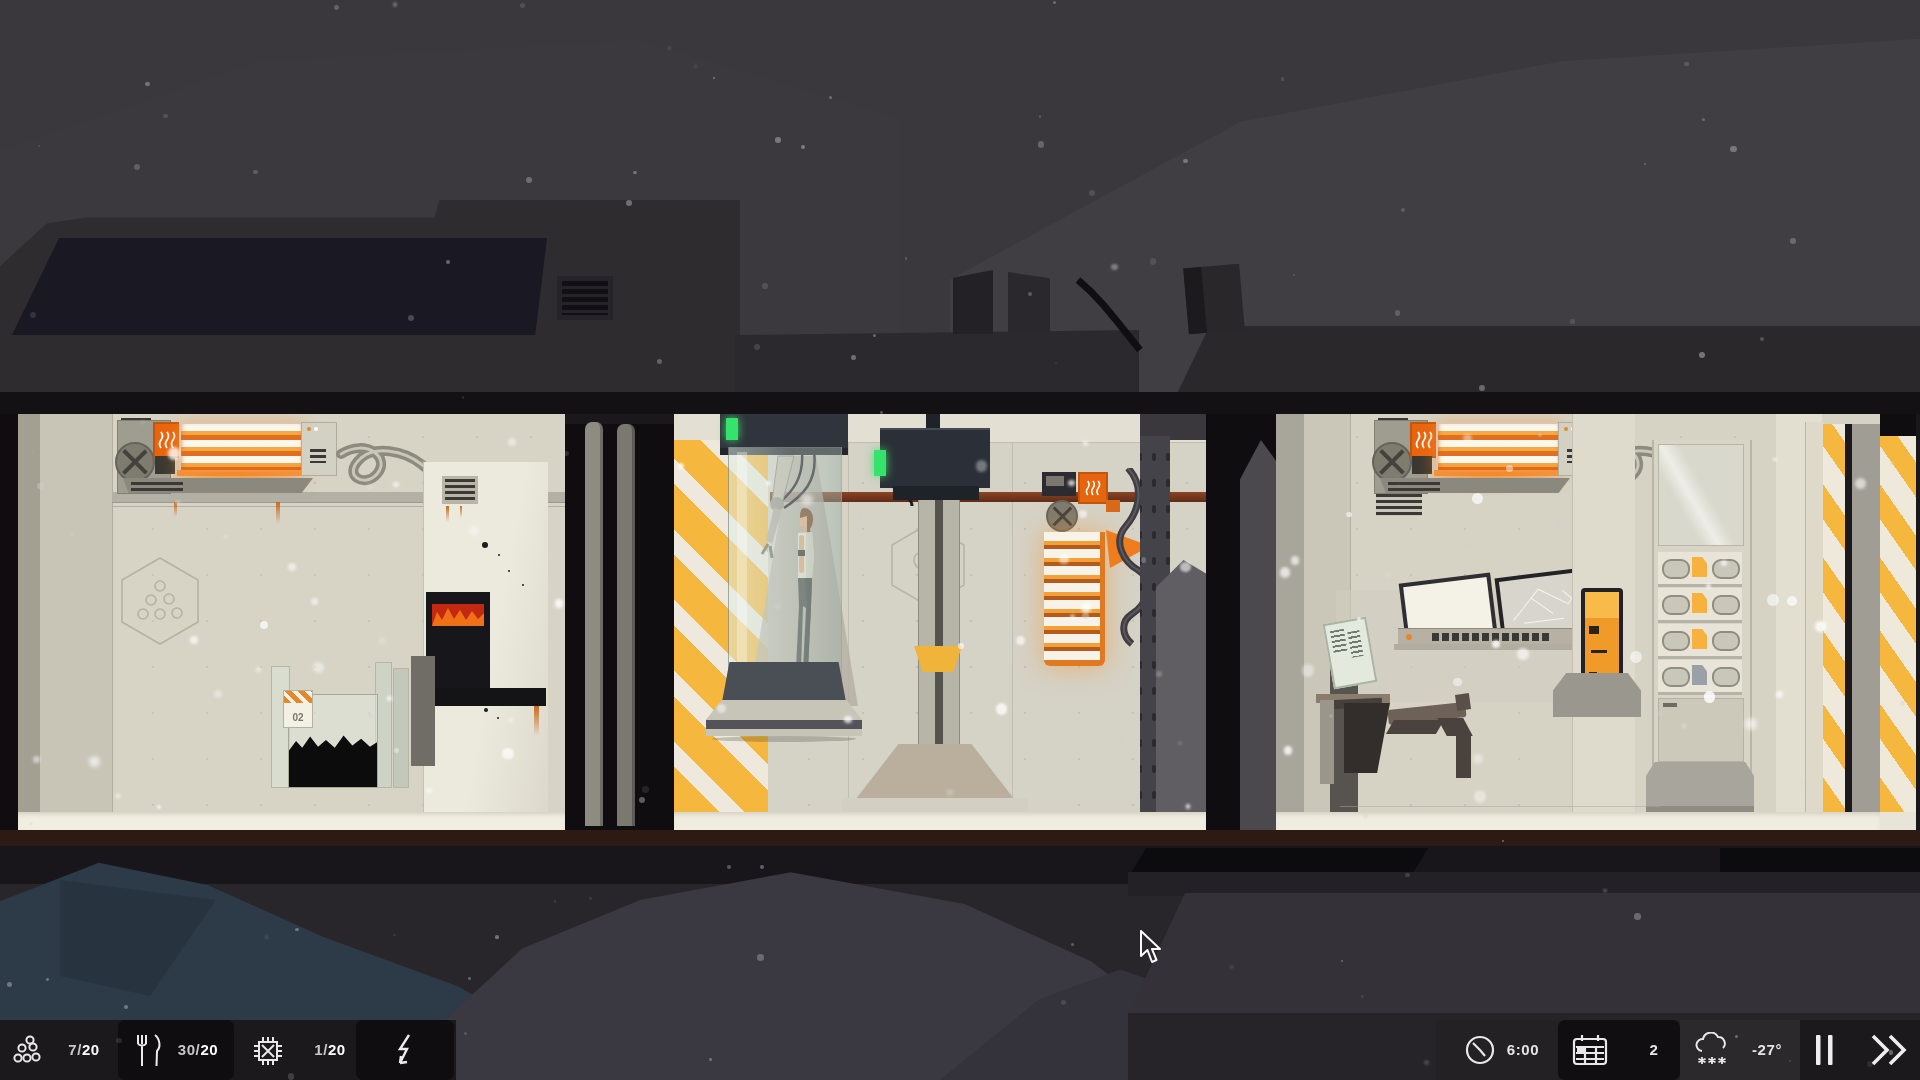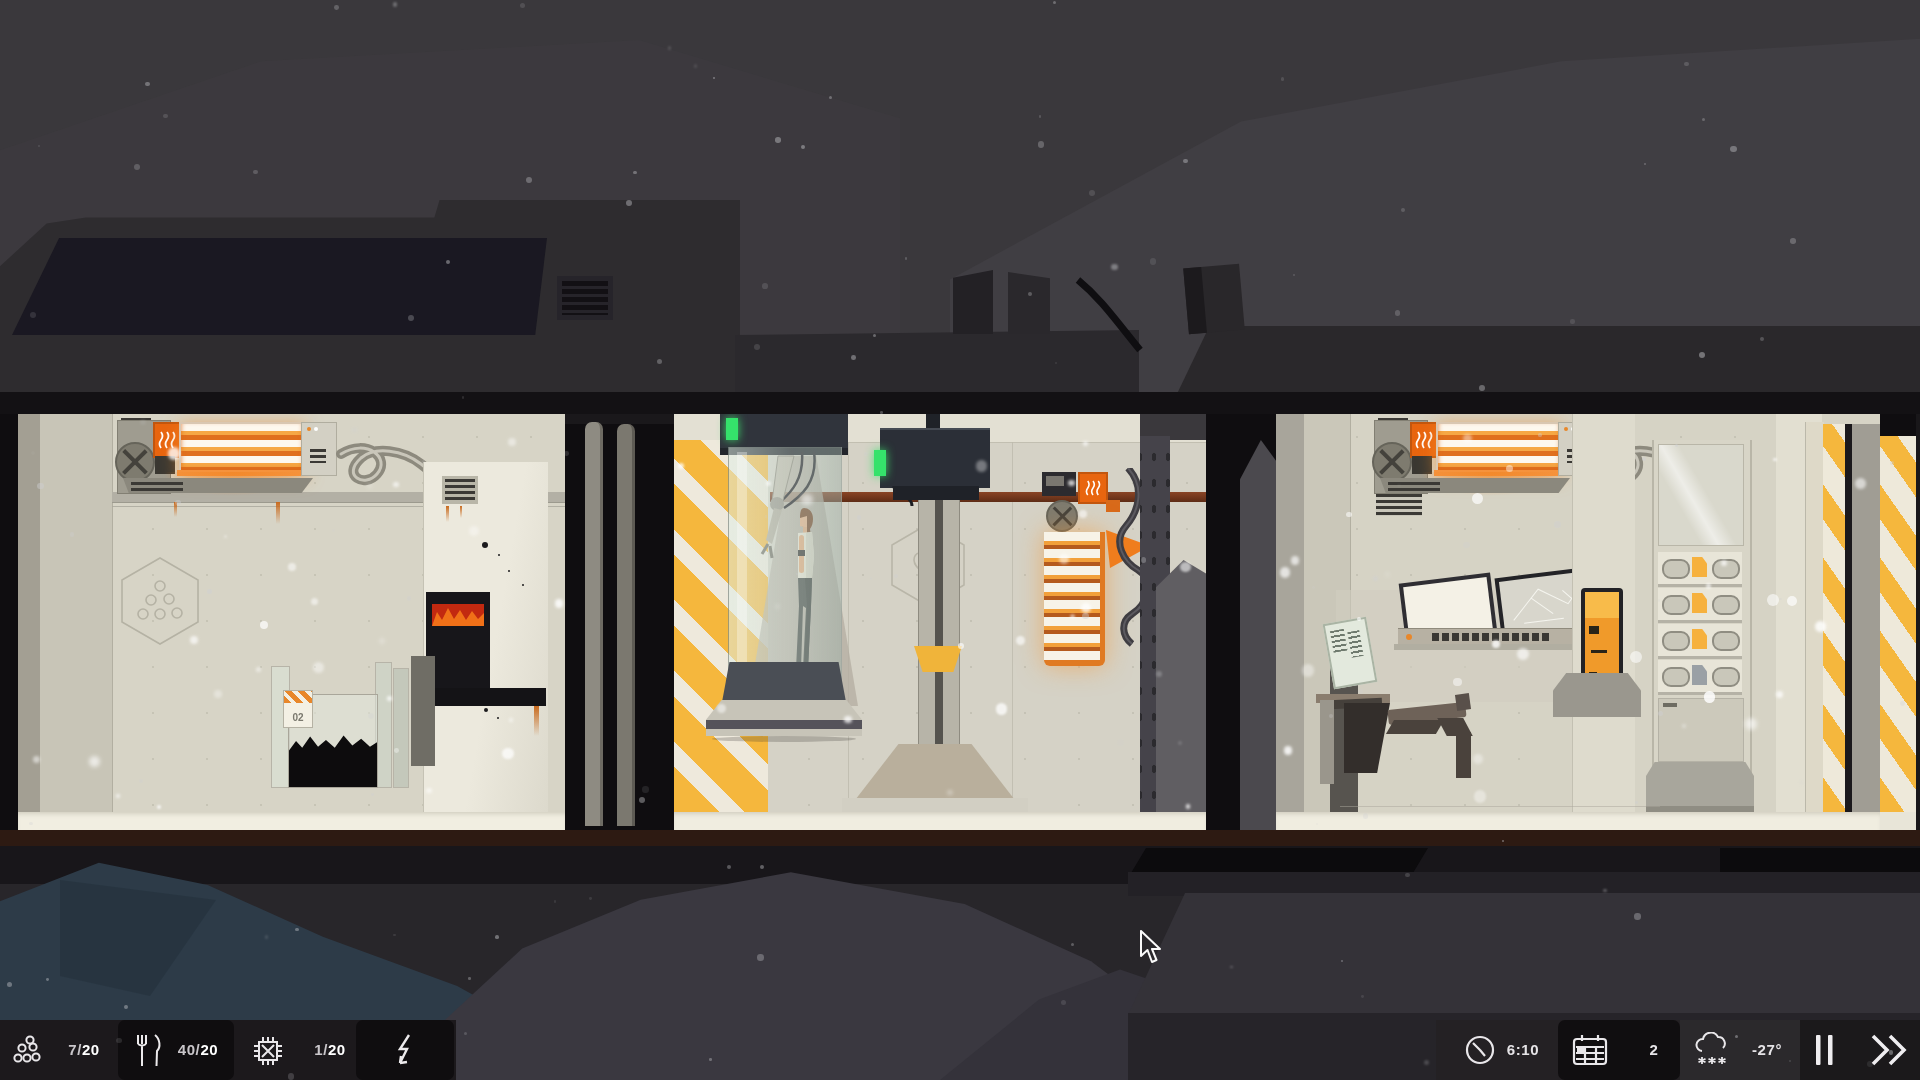--- a/index.html
+++ b/index.html
@@ -504,21 +504,21 @@
       </svg>
     </div>
     <div class="a hudnum" style="left:56px;top:0;width:56px"><span>7/</span><b>20</b></div>
     <div class="a hudbox" style="left:118px;top:0;width:116px;height:60px">
       <div class="a" style="left:16px;top:12px">
         <svg width="28" height="38" fill="none" stroke="#eceaec" stroke-width="2">
           <path d="M4,3 v9 M8,3 v9 M12,3 v9 M4,12 q4,3 8,0 M8,13 v21"></path>
           <path d="M21,3 c5,4 6,12 2,16 l-0.5,15"></path>
         </svg>
       </div>
-      <div class="a hudnum" style="left:50px;top:0;width:60px"><span>40/</span><b>20</b></div>
+      <div class="a hudnum" style="left:50px;top:0;width:60px"><span>30/</span><b>20</b></div>
     </div>
     <div class="a" style="left:250px;top:13px">
       <svg width="36" height="36" fill="none" stroke="#e9e7ea" stroke-width="2">
         <rect x="9" y="9" width="18" height="18"></rect>
         <path d="M12,12 L24,24 M24,12 L12,24"></path>
         <path d="M13,4 v5 M18,4 v5 M23,4 v5 M13,27 v5 M18,27 v5 M23,27 v5 M4,13 h5 M4,18 h5 M4,23 h5 M27,13 h5 M27,18 h5 M27,23 h5"></path>
       </svg>
     </div>
     <div class="a hudnum" style="left:302px;top:0;width:56px"><span>1/</span><b>20</b></div>
     <div class="a hudbox" style="left:356px;top:0;width:98px;height:60px">
@@ -531,21 +531,21 @@
     </div>
   </div>
 
   <div class="a hudbar2" style="left:1436px;top:1020px;width:484px;height:60px">
     <div class="a" style="left:28px;top:14px">
       <svg width="32" height="32" fill="none" stroke="#e9e7ea" stroke-width="2.2">
         <circle cx="16" cy="16" r="13"></circle>
           <path d="M16,16 L9,9 M16,16 L21,22"></path>
       </svg>
     </div>
-    <div class="a hudnum" style="left:62px;top:0;width:50px;color:#e6e4e7">6:10</div>
+    <div class="a hudnum" style="left:62px;top:0;width:50px;color:#e6e4e7">6:00</div>
     <div class="a hudbox" style="left:122px;top:0;width:122px;height:60px;background:#100e10">
       <div class="a" style="left:14px;top:13px">
         <svg width="36" height="34" fill="none" stroke="#e9e7ea" stroke-width="2.2">
           <rect x="2" y="6" width="32" height="25" rx="3"></rect>
           <path d="M10,2 v6 M26,2 v6 M4,14 h28 M13,14 v17 M24,14 v17 M4,20 h28 M4,26 h28"></path>
           <rect x="5" y="15" width="7" height="4" fill="#e9e7ea" stroke="none"></rect>
         </svg>
       </div>
       <div class="a hudnum" style="left:76px;top:0;width:40px;color:#e6e4e7">2</div>
     </div>

